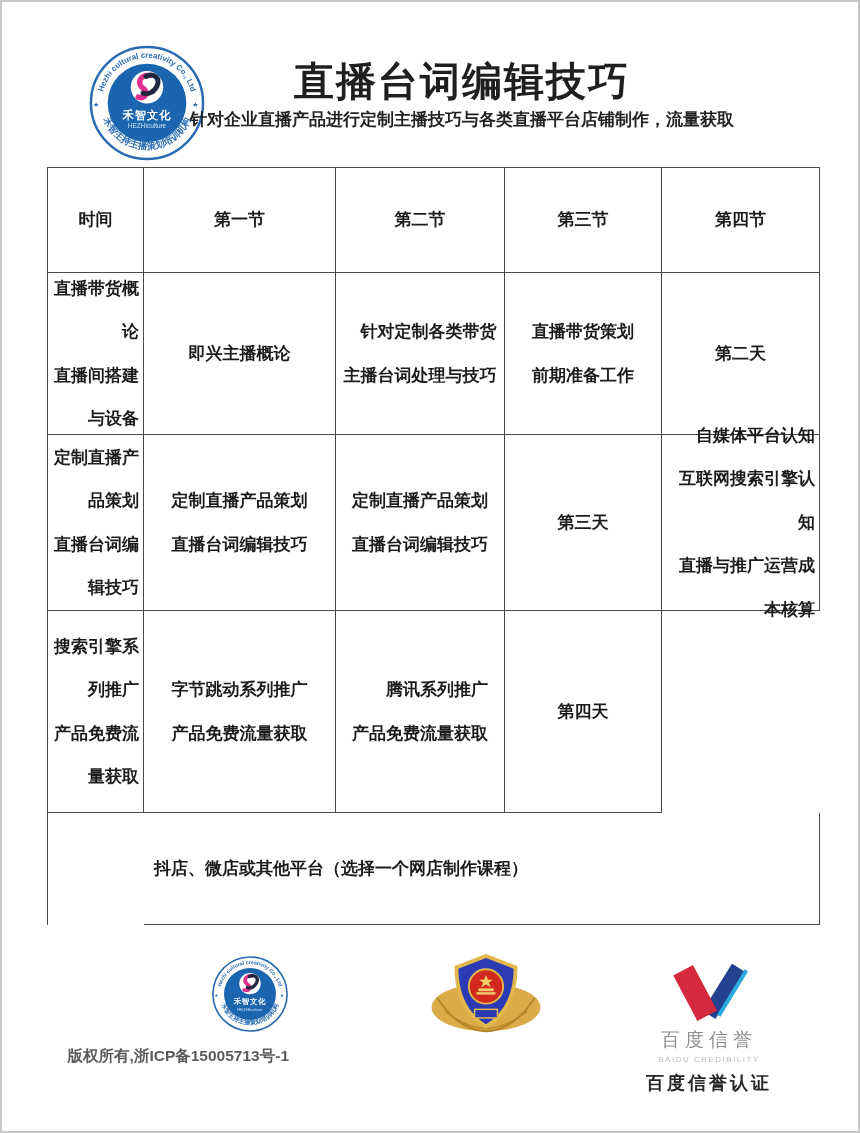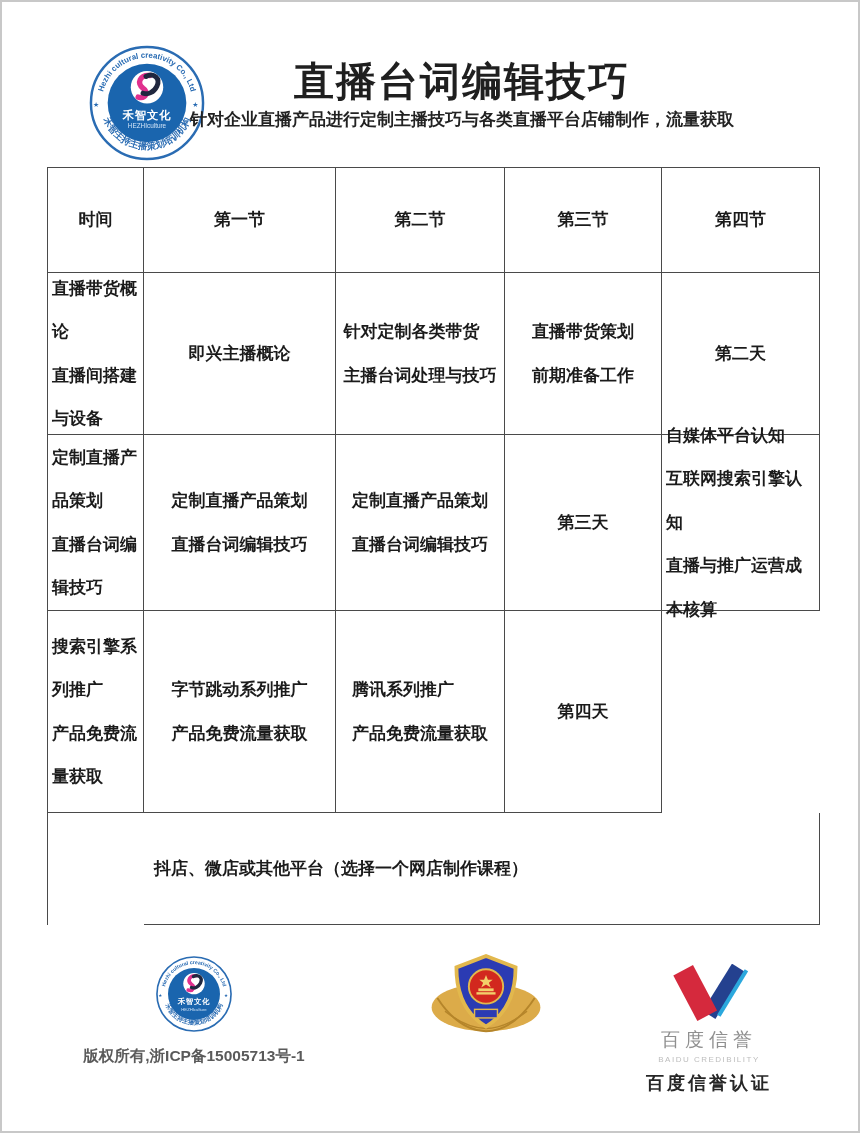--- a/index.html
+++ b/index.html
@@ -24,30 +24,30 @@
     position:absolute;left:45px;top:165px;
     display:grid;
     grid-template-columns:96px 192px 169px 157px 158px;
     grid-template-rows:105px 162px 176px 202px 112px;
     border-top:1px solid #4a4a4a;border-left:1px solid #4a4a4a;
     background:#fff;
   }
   .ct-cell{
     border-right:1px solid #4a4a4a;border-bottom:1px solid #4a4a4a;
     display:flex;align-items:center;justify-content:center;
-    text-align:left;white-space:pre-line;
+    text-align:right;white-space:pre-line;
     font-size:17px;font-weight:bold;line-height:2.55;color:#1b1b1b;
     padding:0 4px;box-sizing:border-box;
   }
   .ct-cell.span4{
     grid-column:2 / 6;justify-content:flex-start;text-align:left;padding-left:10px;
   }
   
   .footer-block{position:absolute;display:flex;flex-direction:column;align-items:center;}
-  .footer-left{left:97px;top:953px;width:190px;}
+  .footer-left{left:97px;top:953px;width:190px;align-items:flex-end;}
   .footer-center{left:348px;top:946px;width:272px;}
   .footer-right{left:614px;top:962px;width:186px;}
   .logo-small{width:78px;height:78px;}
   .badge-svg{width:124px;height:96px;}
   .baidu-svg{width:82px;height:59px;}
   .copyright{margin-top:13px;font-size:15.5px;font-weight:600;color:#5a5a5a;white-space:nowrap;}
   .police-record{margin-top:2px;font-size:19px;font-weight:bold;color:#101010;white-space:nowrap;}
   .baidu-cn{margin-top:4px;font-size:19px;color:#8f8f8f;letter-spacing:5px;}
   .baidu-en{margin-top:2px;font-size:8px;color:#bdbdbd;letter-spacing:1.5px;}
   .baidu-cert{margin-top:7px;font-size:18px;font-weight:bold;color:#262626;letter-spacing:3px;}

